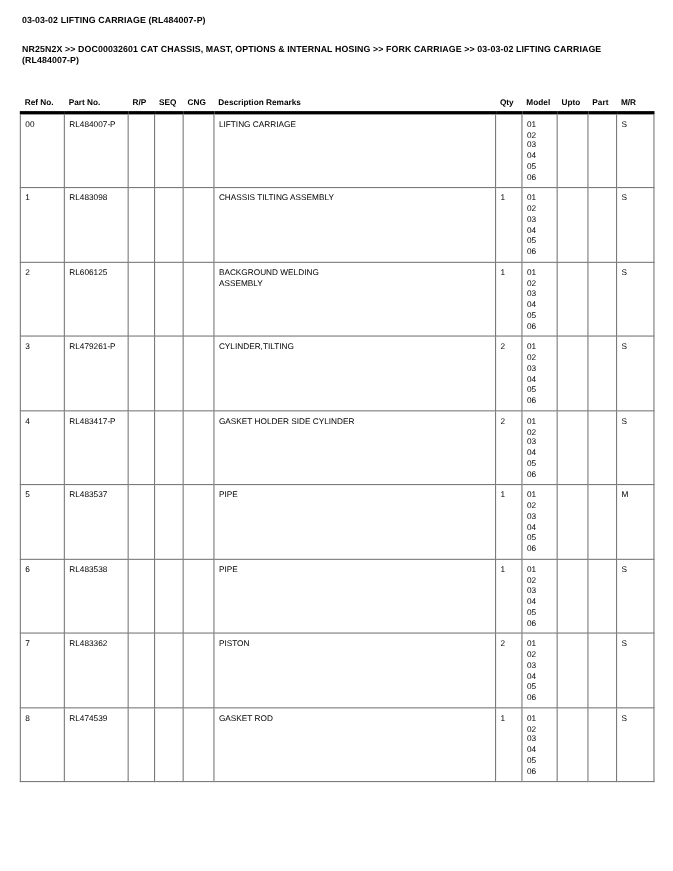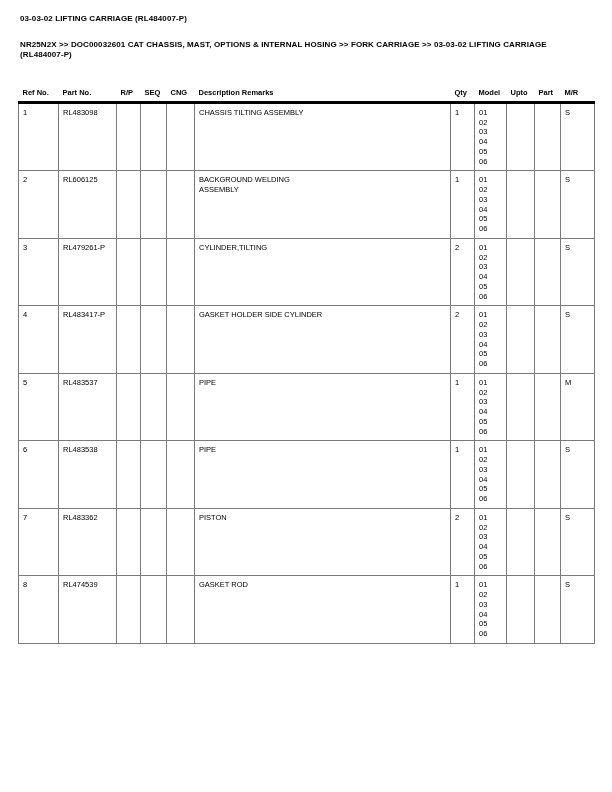--- a/index.html
+++ b/index.html
@@ -85,20 +85,38 @@
         <th>CNG</th>
         <th>Description Remarks</th>
         <th>Qty</th>
         <th>Model</th>
         <th>Upto</th>
         <th>Part</th>
         <th>M/R</th>
       </tr>
     </thead>
     <tbody>
+  <tr class="part-row">
+    <td>00</td>
+    <td>RL484007-P</td>
+    <td></td>
+    <td></td>
+    <td></td>
+    <td>LIFTING CARRIAGE</td>
+    <td></td>
+    <td>01
+02
+03
+04
+05
+06</td>
+    <td></td>
+    <td></td>
+    <td>S</td>
+  </tr>
 
   <tr class="part-row">
     <td>1</td>
     <td>RL483098</td>
     <td></td>
     <td></td>
     <td></td>
     <td>CHASSIS TILTING ASSEMBLY</td>
     <td>1</td>
     <td>01

